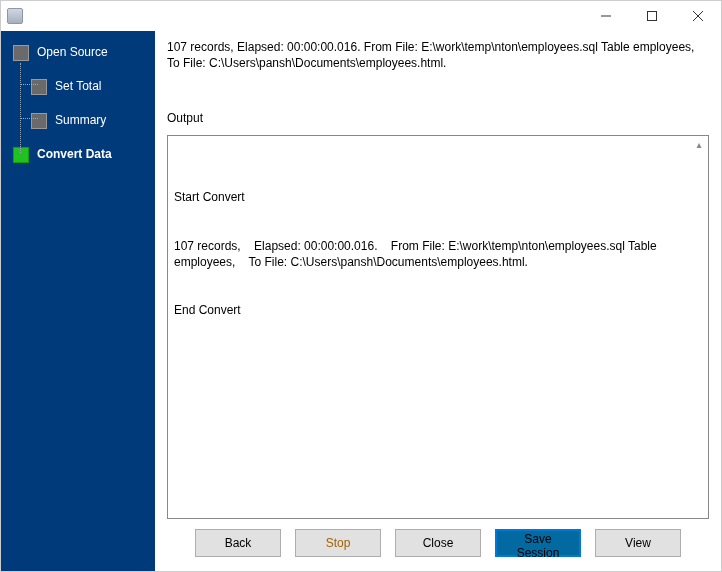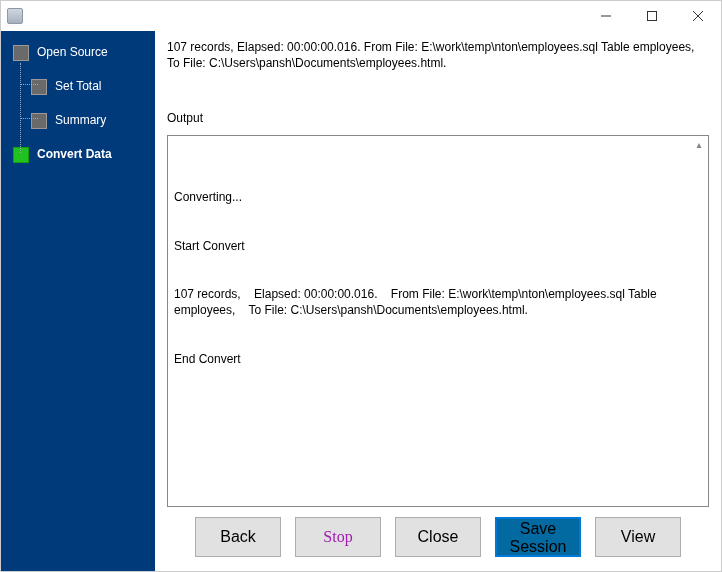--- a/index.html
+++ b/index.html
@@ -137,31 +137,30 @@
     font-size: 10px;
     text-align: center;
   }
   .button-row {
     display: flex;
     gap: 14px;
     justify-content: center;
     padding: 10px 0 6px 0;
   }
   .btn {
-    width: 86px; height: 40px;
+    width: 86px; height: 28px;
     border: 1px solid #adadad;
     background: #e1e1e1;
     font-family: inherit;
-    font-size: 16px;
+    font-size: 12px;
     cursor: pointer;
   }
   .btn:disabled {
-    color: #a21caf;
+    color: #a16207;
     cursor: default;
-    font-family: Liberation Serif, serif;
   }
   .btn.default {
     border: 2px solid #0078d7;
     background: #0369a1;
   }
 </style>
 </head>
 <body>
 
 <div class="window">
@@ -211,21 +210,20 @@
       </div>
     </div>
 
     <div class="main">
 
       <div class="status">107 records,    Elapsed: 00:00:00.016.    From File: E:\work\temp\nton\employees.sql Table employees,    To File: C:\Users\pansh\Documents\employees.html.</div>
 
       <div class="output-label">Output</div>
       <div class="output-box">
         <span class="output-scroll-up">▴</span>
-        <div>Converting...</div>
         <div>Start Convert</div>
         <div>107 records,    Elapsed: 00:00:00.016.    From File: E:\work\temp\nton\employees.sql Table employees,    To File: C:\Users\pansh\Documents\employees.html.</div>
         <div>End Convert</div>
       </div>
 
       <div class="button-row">
         <button class="btn">Back</button>
         <button class="btn" disabled="">Stop</button>
         <button class="btn">Close</button>
         <button class="btn default">Save Session</button>

